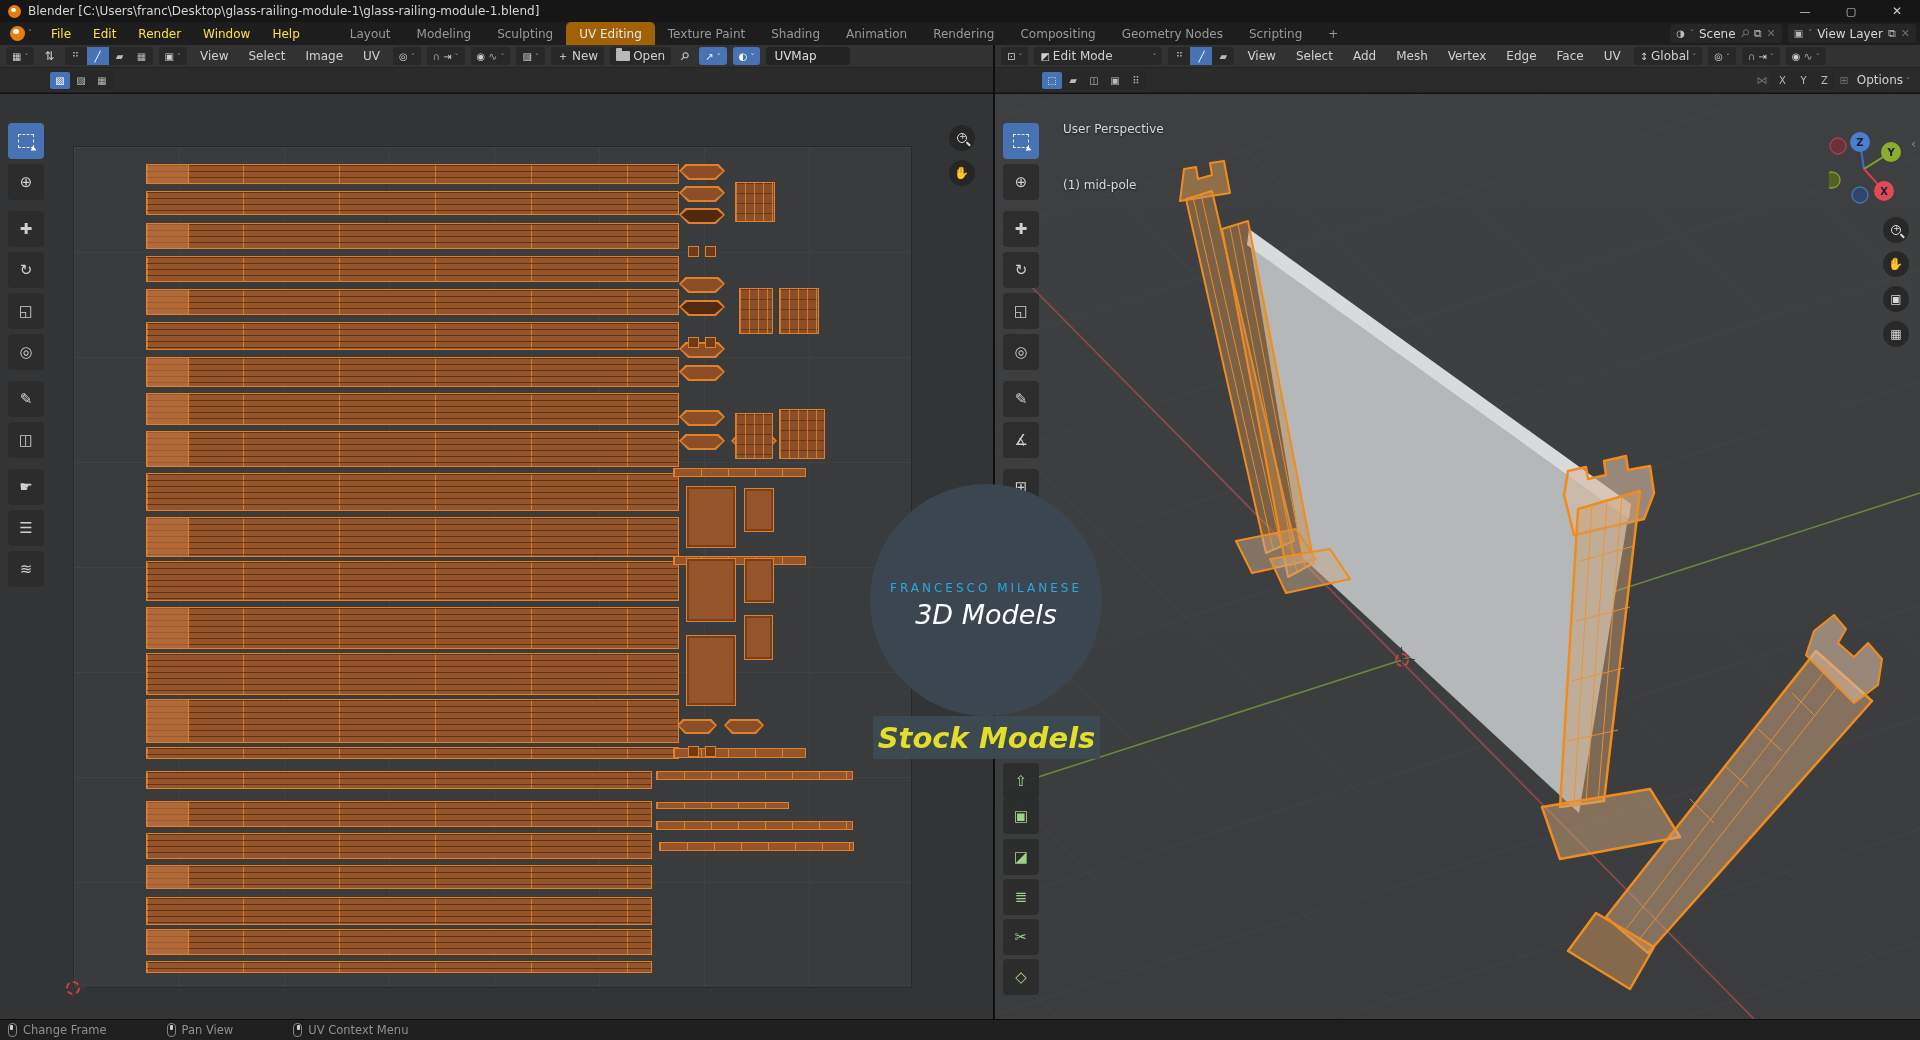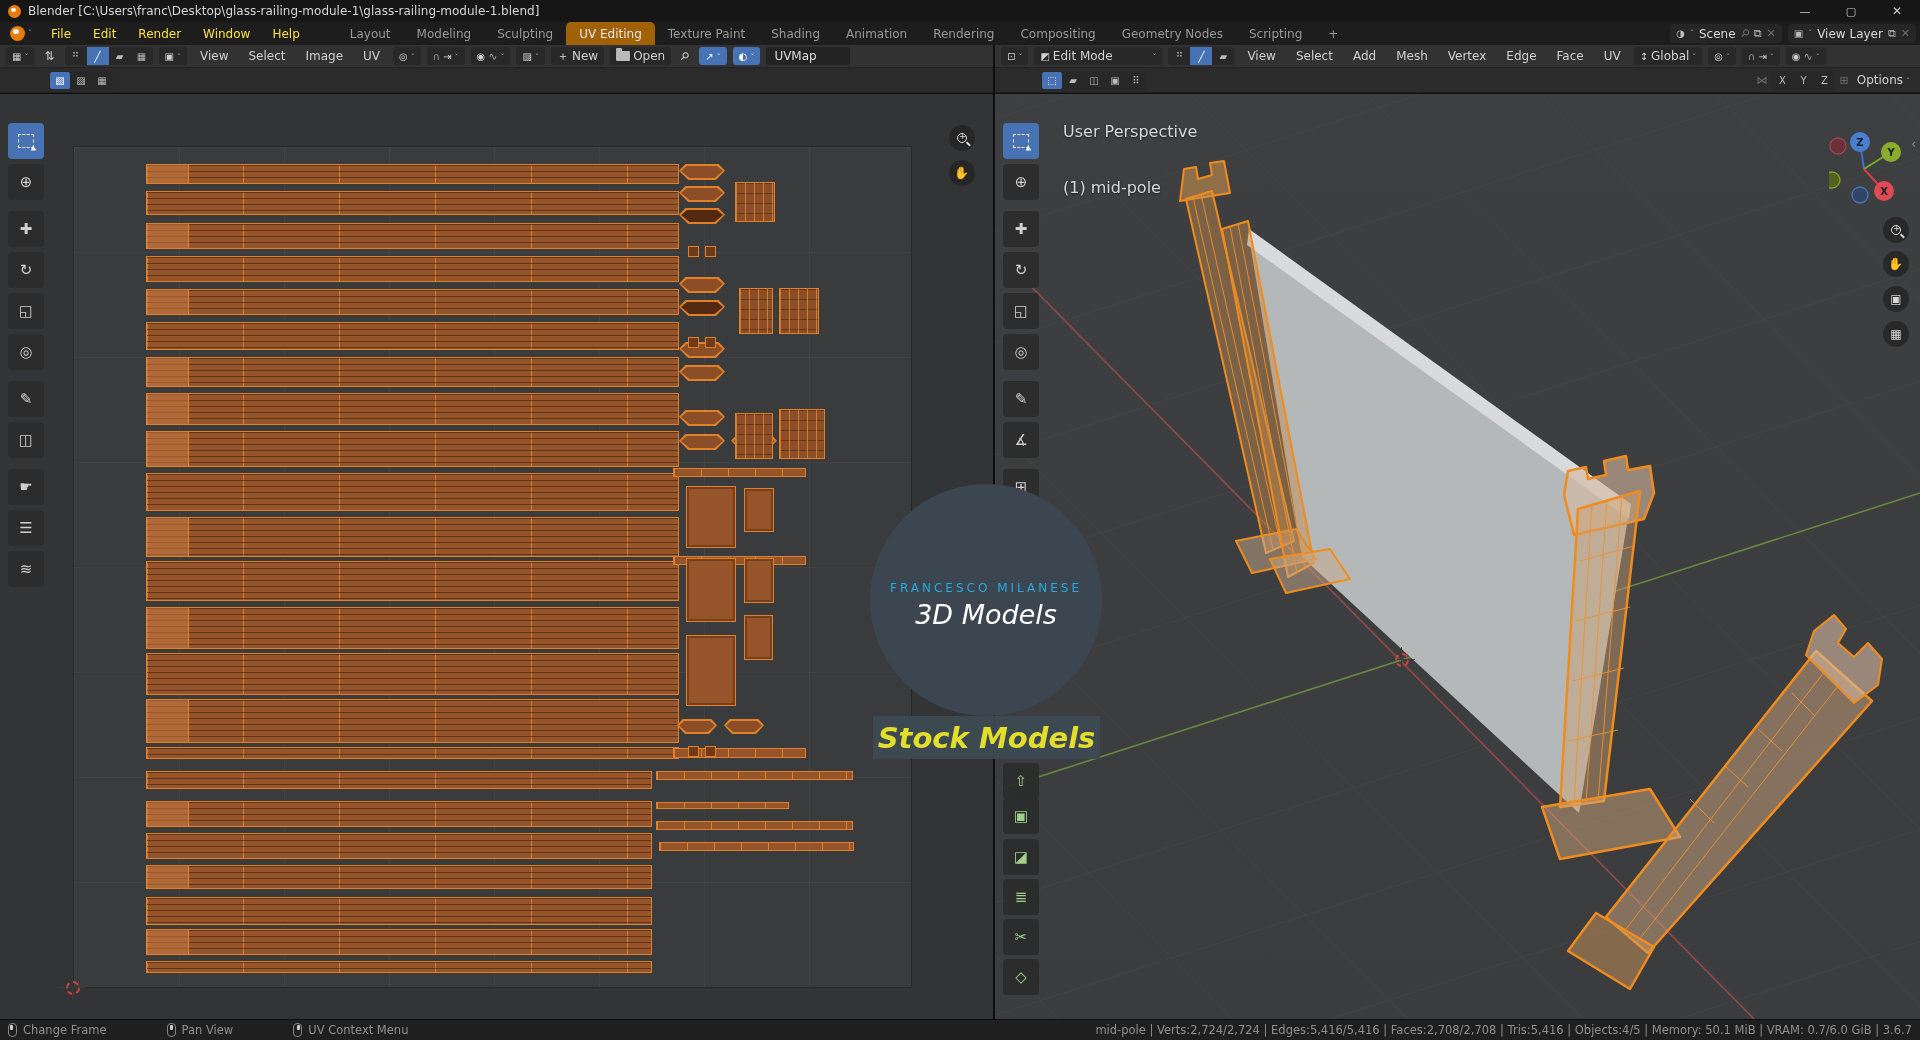--- a/index.html
+++ b/index.html
@@ -78,21 +78,21 @@
   .tool.active .boxsel{border-color:#f5e9b8}
   .tool .boxsel::after{content:"▸";position:absolute;right:-4px;bottom:-7px;color:#fff;font-size:10px;transform:rotate(25deg)}
   .tool.greenish{color:#9fd08a}
   
   .rbtn{position:absolute;width:26px;height:26px;border-radius:50%;background:rgba(37,37,37,.85);color:#d8d8d8;
     display:flex;align-items:center;justify-content:center;font-size:12px;z-index:4}
   .mag{width:10px;height:10px;border:1.5px solid #ddd;border-radius:50%;position:relative}
   .mag::before{content:"+";position:absolute;left:1px;top:-3px;font-size:9px;color:#ddd}
   .mag::after{content:"";position:absolute;width:5px;height:1.5px;background:#ddd;transform:rotate(45deg);right:-5px;bottom:-2px}
   
-  .vp-label{position:absolute;color:#d9d9d9;font-size:16px;z-index:3;text-shadow:0 1px 2px rgba(0,0,0,.6)}
+  .vp-label{position:absolute;color:#d9d9d9;font-size:12px;z-index:3;text-shadow:0 1px 2px rgba(0,0,0,.6)}
   .cursor3d{position:absolute;width:16px;height:16px;z-index:4}
   .cursor3d b{position:absolute;left:1px;top:1px;right:1px;bottom:1px;border:2px dashed #cf4040;border-radius:50%}
   .cursor3d::before{content:"";position:absolute;left:-5px;top:7px;width:26px;height:1px;background:#3a3a3a}
   .cursor3d::after{content:"";position:absolute;top:-5px;left:7px;height:26px;width:1px;background:#3a3a3a}
   
   #wm-circle{position:absolute;left:870px;top:484px;width:232px;height:232px;border-radius:50%;background:#3b4650;z-index:50;
     display:flex;flex-direction:column;align-items:center;justify-content:center;text-align:center}
   .fm{font-style:italic;font-weight:bold;font-size:104px;line-height:86px;letter-spacing:-6px;margin-top:-6px}
   .fm .f{color:#fff}.fm .m{color:#2aa8e0}
   .wm-name{color:#2aa8e0;font-size:12px;letter-spacing:3px;margin-top:10px;white-space:nowrap}
@@ -566,14 +566,13 @@
         <i></i>
       </span>
     <span>Pan View</span>
   </span>
   <span class="hint">
     <span class="mouse rmb">
         <i></i>
       </span>
     <span>UV Context Menu</span>
   </span>
-  <span class="stats">mid-pole | Verts:2,724/2,724 | Edges:5,416/5,416 | Faces:2,708/2,708 | Tris:5,416 | Objects:4/5 | Memory: 50.1 MiB | VRAM: 0.7/6.0 GiB | 3.6.7</span>
 </div>
 
 </body></html>

